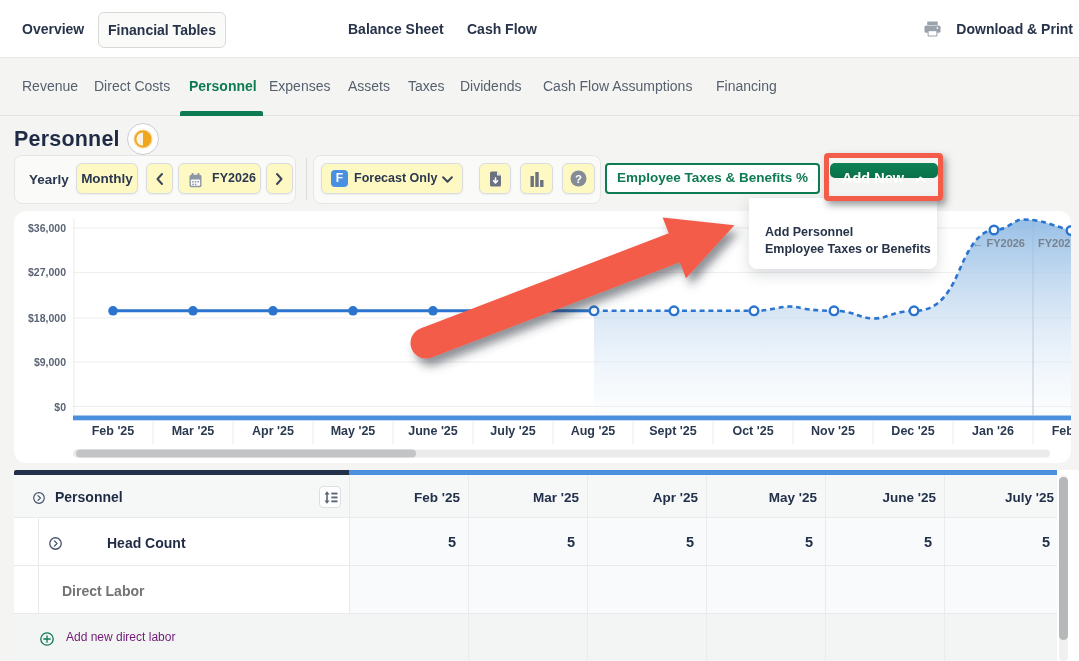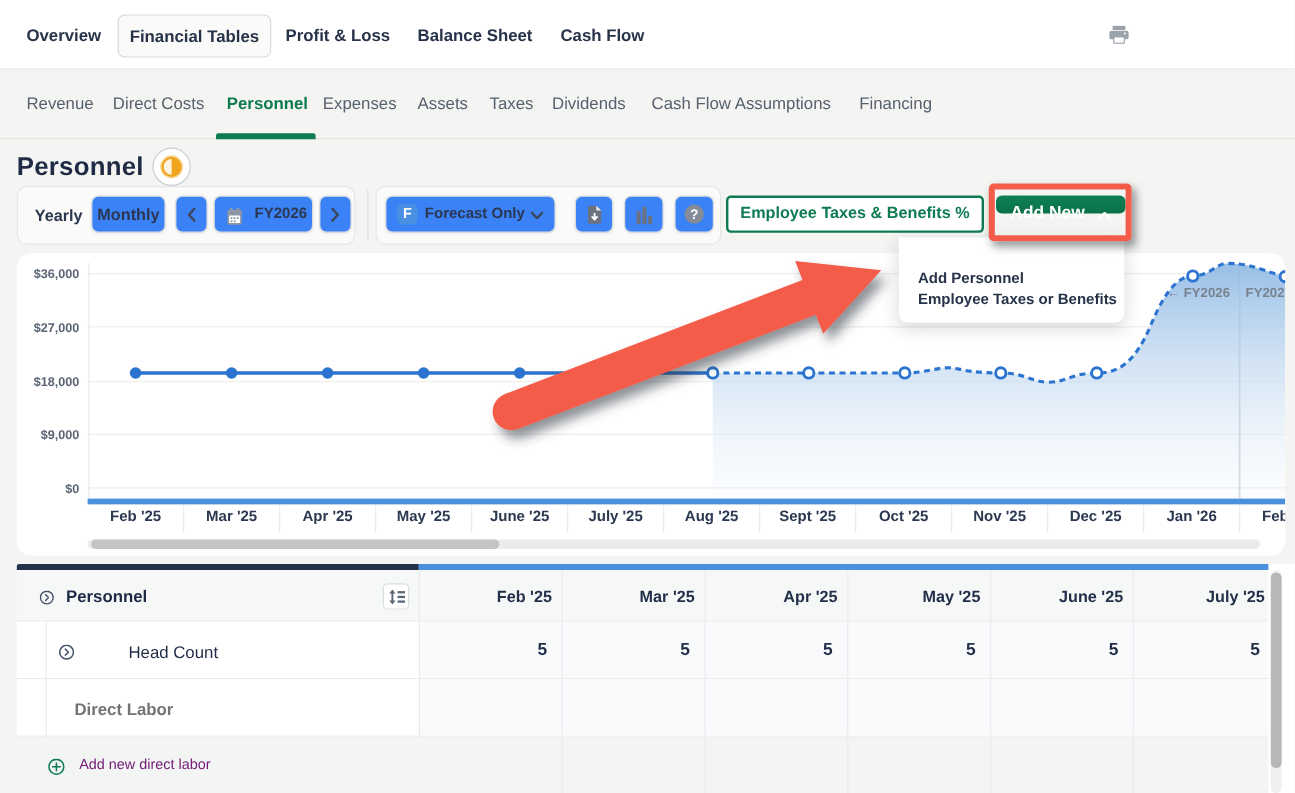--- a/index.html
+++ b/index.html
@@ -14,50 +14,50 @@
   
   #subnav { position:absolute; left:0; top:58px; width:1079px; height:58px; background:#f4f5f2; border-bottom:1px solid #e4e5e2; }
   .sn { position:absolute; top:0; height:57px; line-height:57px; font-size:14px; color:#57606e; }
   #sn-active { color:#0e7b52; font-weight:bold; }
   #sn-underline { position:absolute; left:180px; top:53px; width:83px; height:5px; background:#0e7b52; border-radius:2px 2px 0 0; }
   
   #h1 { position:absolute; left:14px; top:127px; font-size:21.5px; font-weight:bold; color:#1f2b45; letter-spacing:0.2px; }
   #h1-icon { position:absolute; left:127px; top:123px; width:32px; height:32px; border:1px solid #c9cdd4; border-radius:50%; background:#fff; }
   
   .tbgroup { position:absolute; top:155px; height:49px; border:1px solid #e5e7e7; border-radius:8px; background:#fafbf9; }
-  .tbtn { position:absolute; top:163px; height:31px; background:#3b82f6; border:1px solid #d8dcdf; border-radius:6px; box-shadow:0 1px 2px rgba(30,40,60,0.07); color:#2b3750; font-weight:bold; font-size:13.5px; text-align:center; }
+  .tbtn { position:absolute; top:163px; height:31px; background:#fef9c3; border:1px solid #d8dcdf; border-radius:6px; box-shadow:0 1px 2px rgba(30,40,60,0.07); color:#2b3750; font-weight:bold; font-size:13.5px; text-align:center; }
   #divider { position:absolute; left:306px; top:158px; width:1px; height:42px; background:#dadddf; }
   
   #chart-card { position:absolute; left:14px; top:211px; width:1057px; height:252px; background:#fff; border-radius:12px; }
   
   #dropdown { position:absolute; left:749px; top:198px; width:188px; height:71px; background:#fff; border-radius:0 0 8px 8px; box-shadow:0 5px 14px rgba(40,50,60,0.18); }
   .dd-item { position:absolute; left:16px; font-size:12.5px; font-weight:bold; color:#273349; white-space:nowrap; }
   
   #redbox { position:absolute; left:824px; top:153px; width:119px; height:48px; border:5px solid #f25c49; border-radius:4px; box-shadow:3px 4px 7px rgba(50,55,60,0.5); }
   
   #table { position:absolute; left:14px; top:470px; width:1065px; height:191px; background:#fff; }
   .hcell { position:absolute; top:19.5px; width:119px; text-align:right; padding-right:8px; font-size:13.5px; font-weight:bold; color:#22304a; }
   .vcell { position:absolute; width:119px; text-align:right; padding-right:12px; font-size:14.5px; font-weight:bold; color:#22304a; }
 </style>
 </head>
 <body>
 
   <div id="topnav">
     <span class="tn" style="left:22px;">Overview</span>
     <div id="ft-box">Financial Tables</div>
-    <span class="tn" style="left:238px;">Profit &amp; Loss</span>
     <span class="tn" style="left:467px;">Cash Flow</span>
     <span class="tn" style="left:348px;">Balance Sheet</span>
     <svg id="printer" style="position:absolute;left:924px;top:21px;" width="17" height="16" viewBox="0 0 17 16">
       <rect x="3.2" y="0.5" width="10.6" height="3.4" rx="0.6" fill="#9aa2ac"></rect>
       <rect x="0.5" y="4.6" width="16" height="7.2" rx="1.6" fill="#9aa2ac"></rect>
       <rect x="3.6" y="9.2" width="9.8" height="6.3" rx="0.8" fill="#9aa2ac"></rect>
       <rect x="4.6" y="10.2" width="7.8" height="4.3" fill="#fff"></rect>
       <circle cx="13.4" cy="6.9" r="0.9" fill="#fff"></circle>
     </svg>
+    <span id="dlp">Download &amp; Print</span>
   </div>
 
   <div id="subnav">
     <span class="sn" style="left:22px;">Revenue</span>
     <span class="sn" style="left:94px;">Direct Costs</span>
     <span class="sn" id="sn-active" style="left:189px;">Personnel</span>
     <span class="sn" style="left:269px;">Expenses</span>
     <span class="sn" style="left:348px;">Assets</span>
     <span class="sn" style="left:408px;">Taxes</span>
     <span class="sn" style="left:543px;">Cash Flow Assumptions</span>
@@ -294,21 +294,21 @@
     <div class="hcell" style="left:454px;">Mar '25</div>
     <div class="hcell" style="left:573px;">Apr '25</div>
     <div class="hcell" style="left:692px;">May '25</div>
     <div class="hcell" style="left:811px;">June '25</div>
     <div class="hcell" style="left:930px;width:118px;">July '25</div>
 
     <svg class="abs" style="left:35px;top:66.5px;" width="13" height="13" viewBox="0 0 12 12">
       <circle cx="6" cy="6" r="5.3" fill="none" stroke="#47536b" stroke-width="1.2"></circle>
       <path d="M5 3.6 L7.4 6 L5 8.4" fill="none" stroke="#47536b" stroke-width="1.2" stroke-linecap="round" stroke-linejoin="round"></path>
     </svg>
-    <span class="abs" style="left:53px;top:65px;font-size:14px;font-weight:normal;color:#1f2b45;padding-left:40px;">Head Count</span>
+    <span class="abs" style="left:53px;top:65px;font-size:14px;font-weight:bold;color:#1f2b45;padding-left:40px;">Head Count</span>
     <div class="vcell" style="left:335px;top:63.5px;">5</div>
     <div class="vcell" style="left:454px;top:63.5px;">5</div>
     <div class="vcell" style="left:573px;top:63.5px;">5</div>
     <div class="vcell" style="left:692px;top:63.5px;">5</div>
     <div class="vcell" style="left:811px;top:63.5px;">5</div>
     <div class="vcell" style="left:930px;top:63.5px;width:118px;">5</div>
 
     <span class="abs" style="left:48px;top:113px;font-size:14px;font-weight:bold;color:#737373;">Direct Labor</span>
 
     <svg class="abs" style="left:25.5px;top:161.5px;" width="14" height="14" viewBox="0 0 14 14">

